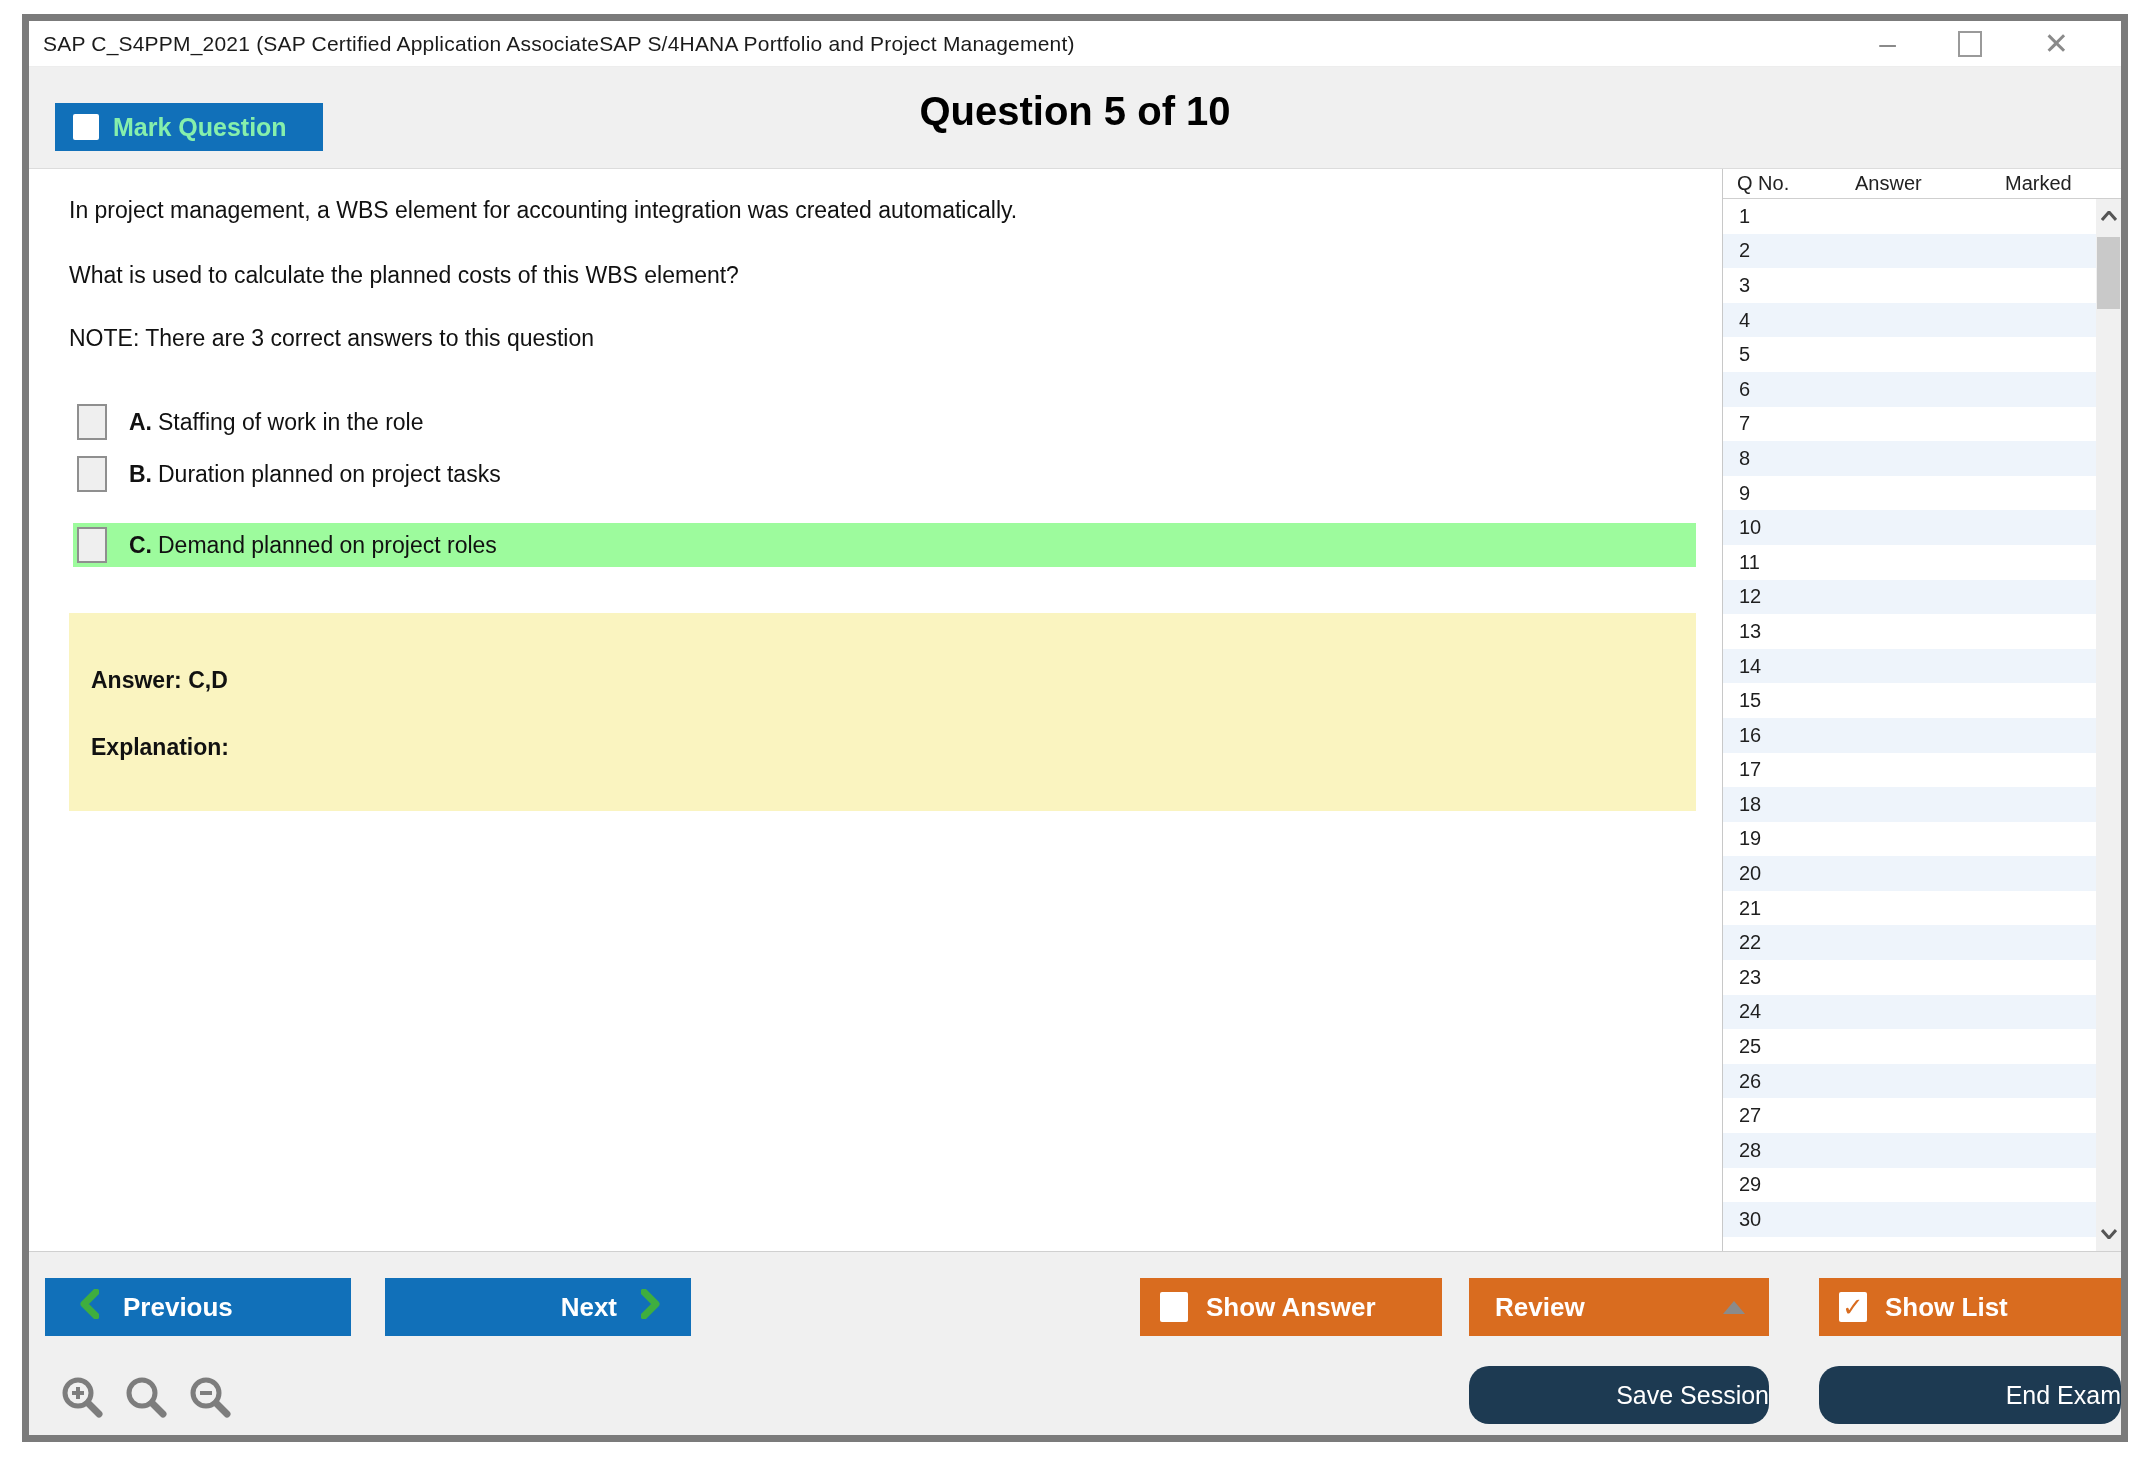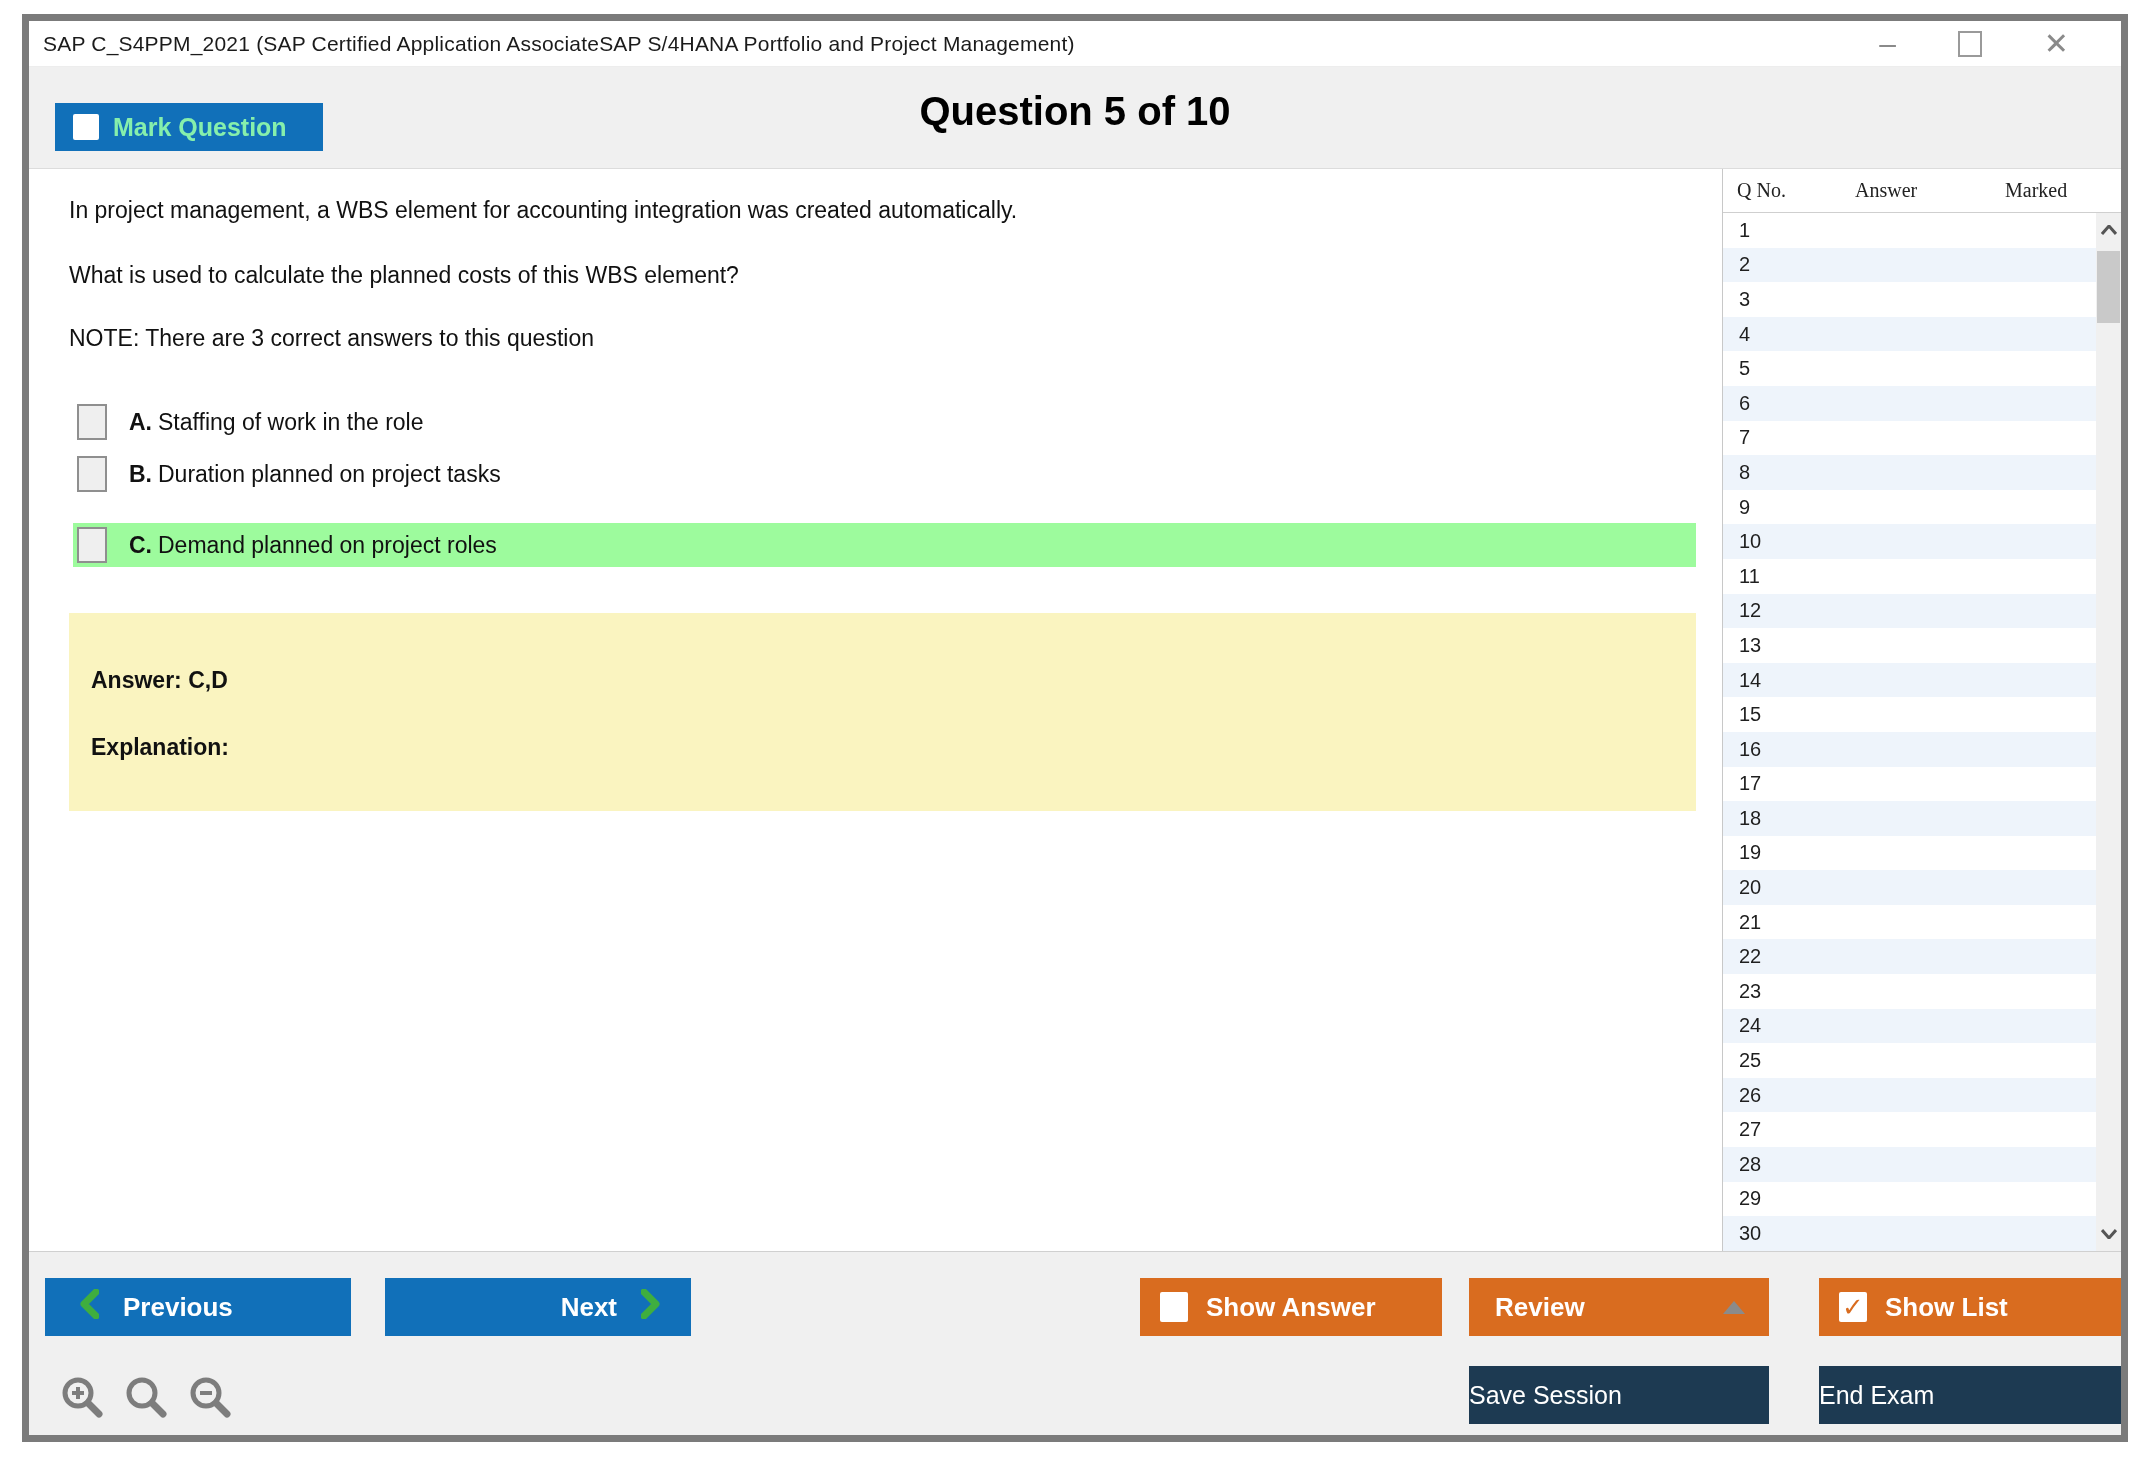--- a/index.html
+++ b/index.html
@@ -40,42 +40,42 @@
   .opt-checkbox { width:30px; height:36px; background:#efefef; border:2px solid #8f8f8f;
     flex:0 0 auto; }
   .opt-text { font-size:23px; color:#111; }
   .opt-text b { margin-right:6px; }
   .answer-box { margin-top:46px; height:198px; background:#faf4c0; padding:54px 0 0 22px; }
   .answer-box .ab-line { font-size:23px; font-weight:bold; color:#111; margin-bottom:40px; }
 
   
   .qlist-panel { width:399px; border-left:1px solid #c8c8c8; display:flex; flex-direction:column;
     background:#fff; }
-  .qlist-header { height:44px; display:flex; align-items:center; border-bottom:1px solid #cfcfcf;
-    font-size:20px; color:#222; padding:0 0 0 14px;font-family:Liberation Serif, serif; }
+  .qlist-header { height:30px; display:flex; align-items:center; border-bottom:1px solid #cfcfcf;
+    font-size:20px; color:#222; padding:0 0 0 14px; }
   .qh-qno { width:118px; }
   .qh-answer { width:150px; }
   .qh-marked { flex:1; }
   .qlist-body { flex:1; display:flex; overflow:hidden; }
   .qlist-rows { flex:1; }
   .qrow { height:34.6px; display:flex; align-items:center; padding-left:16px;
     font-size:20px; color:#1f1f1f; background:#fff; }
   .qrow.stripe { background:#eef4fb; }
   .qscrollbar { width:25px; background:#f0f0f0; position:relative; flex:0 0 auto; }
   .sb-arrow { position:absolute; left:0; width:25px; height:30px; display:flex;
     align-items:center; justify-content:center; }
   .sb-up { top:2px; } .sb-down { bottom:2px; }
   .sb-thumb { position:absolute; left:1px; top:38px; width:23px; height:72px; background:#c9c9c9; }
 
   
   .footer { height:184px; background:#f0f0f0; border-top:1px solid #d0d0d0; position:relative; }
   .btn { position:absolute; height:58px; display:flex; align-items:center; cursor:default; }
   .btn-blue { background:#1170b9; color:#fff; font-weight:bold; font-size:26px; }
   .btn-orange { background:#d96c1f; color:#fff; font-size:26px; font-weight:600; }
-  .btn-navy { background:#1d3a52; color:#fff; font-size:25px; justify-content:flex-start; }
+  .btn-navy { background:#1d3a52; color:#fff; font-size:25px; justify-content:flex-end;border-radius:20px; }
   .btn-prev { left:16px; top:26px; width:306px; padding-left:34px; gap:24px; }
   .btn-next { left:356px; top:26px; width:306px; justify-content:flex-end; padding-right:30px; gap:24px; }
   .btn-show-answer { left:1111px; top:26px; width:302px; padding-left:20px; gap:18px; }
   .btn-review { left:1440px; top:26px; width:300px; padding-left:26px; }
   .btn-show-list { left:1790px; top:26px; width:302px; padding-left:20px; gap:18px; }
   .btn-save { left:1440px; top:114px; width:300px; }
   .btn-end { left:1790px; top:114px; width:302px; }
   .orange-cb { width:28px; height:30px; background:#fff; border-radius:2px; display:flex;
     align-items:center; justify-content:center; }
   .orange-cb .check { color:#d96c1f; font-weight:bold; font-size:26px; line-height:26px; }

